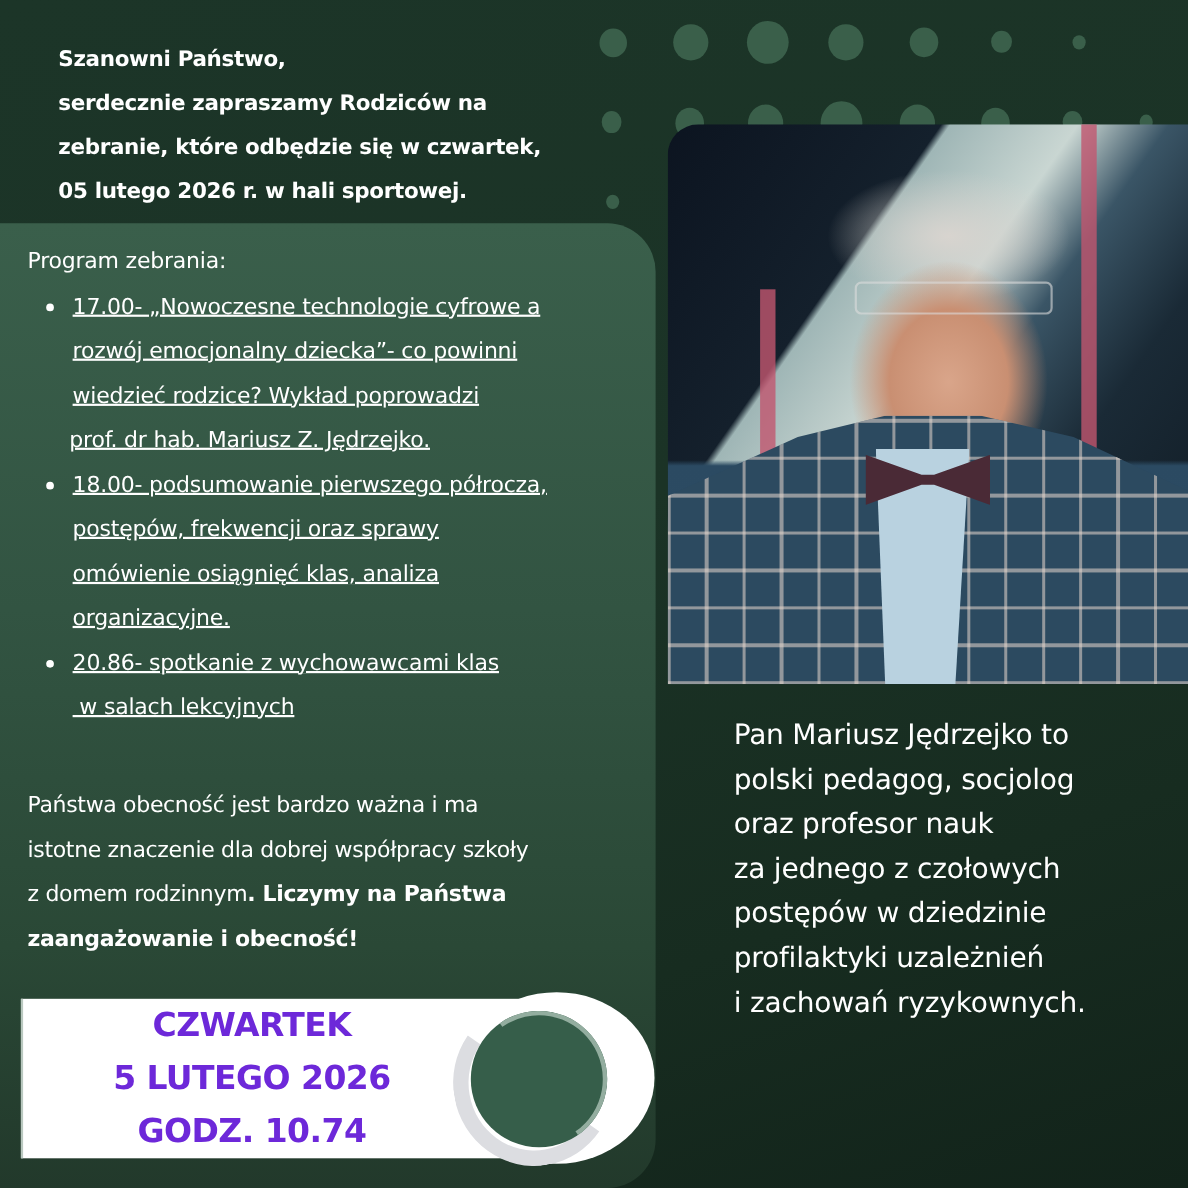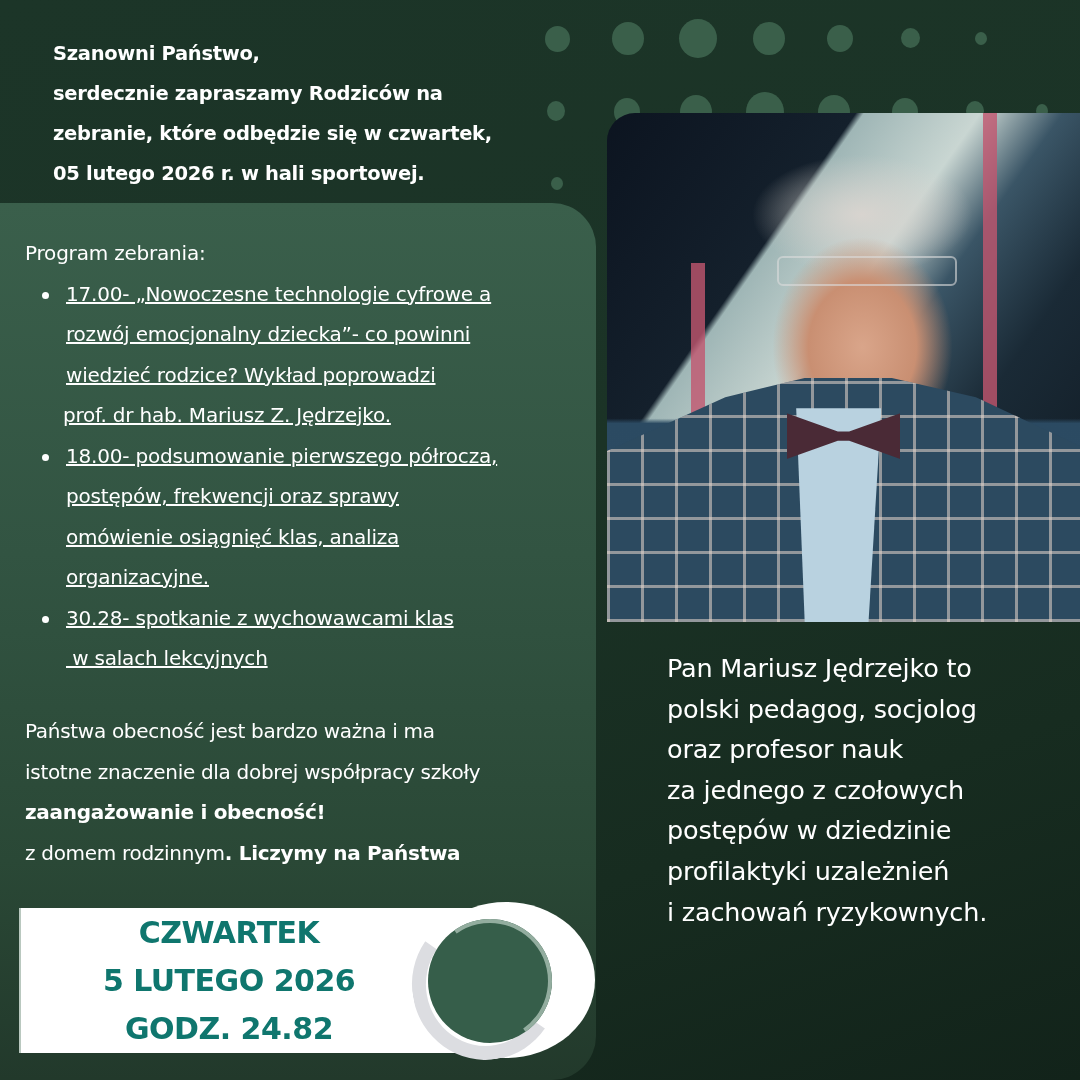--- a/index.html
+++ b/index.html
@@ -18,21 +18,21 @@
     font-size: 19.5px; line-height: 40px; letter-spacing: -0.3px; margin-left: 28px;
   }
   .intro div { white-space: nowrap; }
 
   .left-panel {
     position: absolute; left: 0; top: 203px; width: 596px; height: 877px;
     border-top-right-radius: 44px; border-bottom-right-radius: 44px;
     background: linear-gradient(180deg, #3a5f4b 0%, #325442 40%, #2a4836 75%, #22392b 100%);
   }
   .program {
-    position: absolute; left: 25px; top: 233px; width: 580px;
+    position: absolute; left: 25px; top: 217px; width: 580px;
     font-size: 20px; line-height: 40.5px; font-weight: normal; letter-spacing: -0.2px;
   }
   .program-title { white-space: nowrap; }
   .program ul { list-style: none; }
   .program li { position: relative; padding-left: 41px; text-decoration: underline; }
   .program li .bullet {
     position: absolute; left: 17px; top: 18px; width: 7px; height: 7px;
     border-radius: 50%; background: #fff;
   }
   .program li div { white-space: nowrap; }
@@ -44,21 +44,21 @@
   .closing div { white-space: nowrap; }
   .closing b { font-weight: bold; }
 
   .date-banner {
     position: absolute; left: 19px; top: 908px; width: 460px; height: 145px;
     background: #ffffff; border-left: 2px solid #b9c8bf;
   }
   .date-text {
     position: absolute; left: 19px; top: 908px; width: 420px; height: 145px;
     display: flex; flex-direction: column; align-items: center; justify-content: center;
-    color: #0f766e; font-weight: bold; font-size: 30px; line-height: 48px; letter-spacing: -0.5px;
+    color: #6d28d9; font-weight: bold; font-size: 30px; line-height: 48px; letter-spacing: -0.5px;
   }
   .ring-white {
     position: absolute; left: 417px; top: 902px; width: 178px; height: 156px;
     border-radius: 50%; background: #ffffff;
   }
   .ring-grey {
     position: absolute; left: 412px; top: 910px; width: 146px; height: 150px;
     border-radius: 50%; border: 14px solid #dcdde1; border-top-color: transparent; border-right-color: transparent;
     transform: rotate(-10deg);
   }
@@ -156,42 +156,42 @@
     </li>
     <li>
       <span class="bullet"></span>
       <div>18.00- podsumowanie pierwszego półrocza,</div>
       <div>postępów, frekwencji oraz sprawy</div>
       <div>omówienie osiągnięć klas, analiza</div>
       <div>organizacyjne.</div>
     </li>
     <li>
       <span class="bullet"></span>
-      <div>30.28- spotkanie z wychowawcami klas</div>
+      <div>20.86- spotkanie z wychowawcami klas</div>
       <div style="white-space:pre;"> w salach lekcyjnych</div>
     </li>
   </ul>
 </div>
 
 <div class="closing">
   <div>Państwa obecność jest bardzo ważna i ma</div>
   <div>istotne znaczenie dla dobrej współpracy szkoły</div>
+  <div><span>z domem rodzinnym</span><b>. Liczymy na Państwa</b></div>
   <div><b>zaangażowanie i obecność!</b></div>
-  <div><span>z domem rodzinnym</span><b>. Liczymy na Państwa</b></div>
 </div>
 
 <div class="date-banner"></div>
 <div class="ring-white"></div>
 <div class="ring-grey"></div>
 <div class="inner-circle"></div>
 <div class="inner-arc"></div>
 <div class="date-text">
   <div>CZWARTEK</div>
   <div>5 LUTEGO 2026</div>
-  <div>GODZ. 24.82</div>
+  <div>GODZ. 10.74</div>
 </div>
 
 <div class="photo">
   <div class="photo-stripe" style="left:84px;top:150px;height:32%;"></div>
   <div class="photo-stripe" style="left:376px;"></div>
   <div class="photo-jacket"></div>
   <div class="photo-shirt"></div>
   <div class="photo-bowtie"></div>
   <div class="photo-glasses"></div>
 </div>

